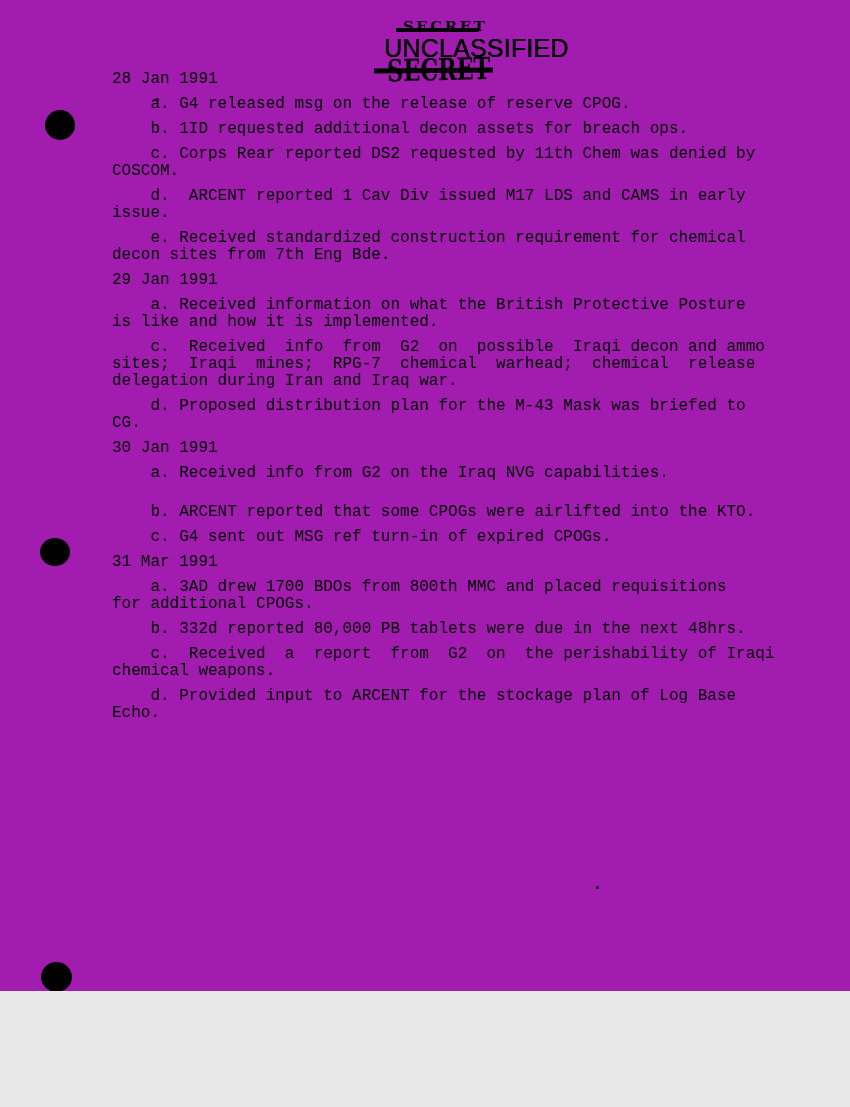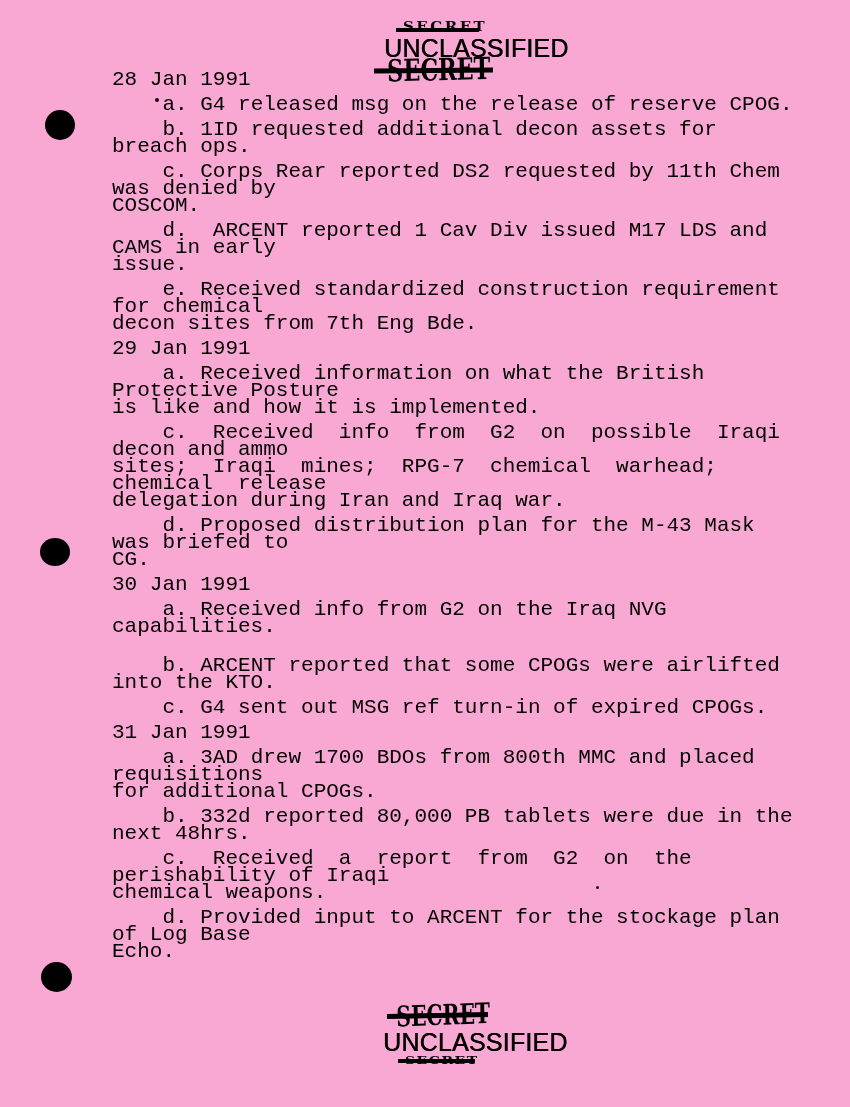--- a/index.html
+++ b/index.html
@@ -1,21 +1,21 @@
 <!DOCTYPE html>
 <html><head>
 <meta charset="utf-8">
 <style>
   html, body { margin: 0; padding: 0; background: #e8e8e8; }
   .page {
     position: relative;
     width: 850px;
-    height: 1107px;
+    height: 991px;
     margin: 0 auto;
-    background: #f9a8d4;
+    background: #a21caf;
     overflow: hidden;
     font-family: "Liberation Mono", monospace;
   }
 
   
   .hole {
     position: absolute;
     background: #000;
     border-radius: 50%;
   }
@@ -88,21 +88,21 @@
   }
   .stamp-strike-top    { left: 374px; top: 68px;   width: 119px; height: 5px; transform: rotate(-0.4deg); }
   .stamp-strike-bottom { left: 387px; top: 1013px; width: 101px; height: 5px; transform: rotate(-1deg); }
 
   
   .doc-body {
     position: absolute;
     left: 112px;
     top: 71px;
     width: 690px;
-    font-size: 21px;
+    font-size: 16px;
     line-height: 17px;
     color: #000;
   }
   .doc-body > div {
     margin-top: 8px;
     white-space: pre-wrap;
   }
   .doc-body > div:first-child { margin-top: 0; }
   .doc-body > div.extra-gap { margin-top: 22px; }
 </style>
@@ -142,21 +142,21 @@
 sites;  Iraqi  mines;  RPG-7  chemical  warhead;  chemical  release
 delegation during Iran and Iraq war.</div>
     <div>    d. Proposed distribution plan for the M-43 Mask was briefed to
 CG.</div>
 
     <div>30 Jan 1991</div>
     <div>    a. Received info from G2 on the Iraq NVG capabilities.</div>
     <div class="extra-gap">    b. ARCENT reported that some CPOGs were airlifted into the KTO.</div>
     <div>    c. G4 sent out MSG ref turn-in of expired CPOGs.</div>
 
-    <div>31 Jan 1991</div>
+    <div>31 Mar 1991</div>
     <div>    a. 3AD drew 1700 BDOs from 800th MMC and placed requisitions
 for additional CPOGs.</div>
     <div>    b. 332d reported 80,000 PB tablets were due in the next 48hrs.</div>
     <div>    c.  Received  a  report  from  G2  on  the perishability of Iraqi
 chemical weapons.</div>
     <div>    d. Provided input to ARCENT for the stockage plan of Log Base
 Echo.</div>
   </main>
 
   <div class="stamp stamp-bottom">SECRET</div>

